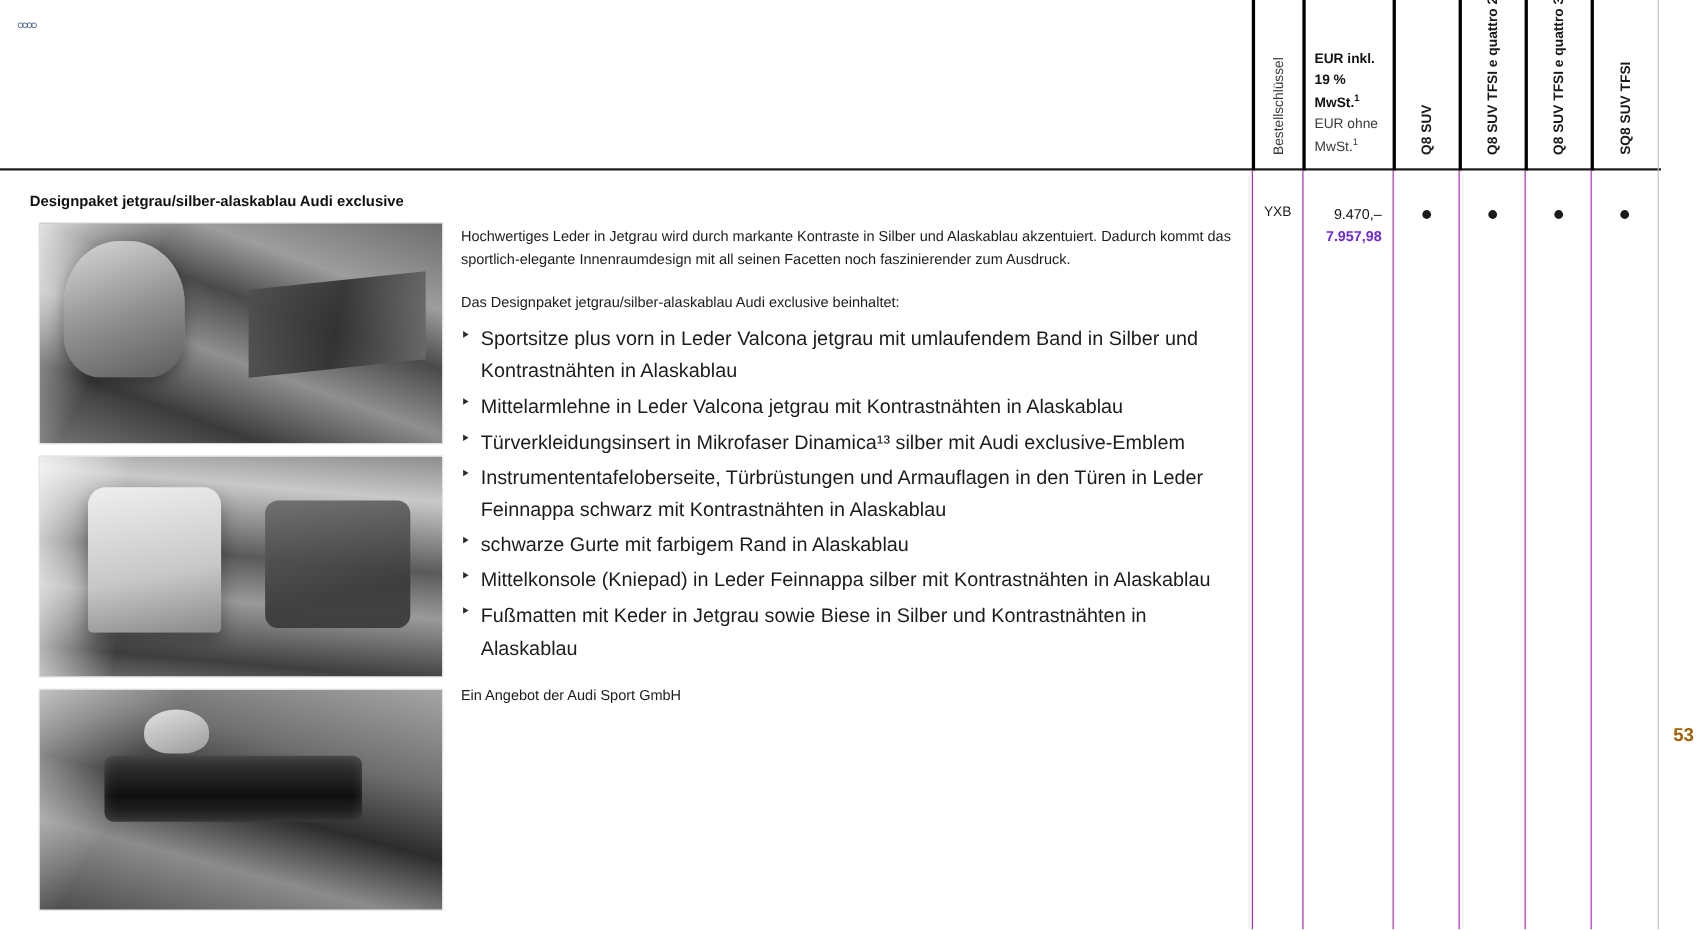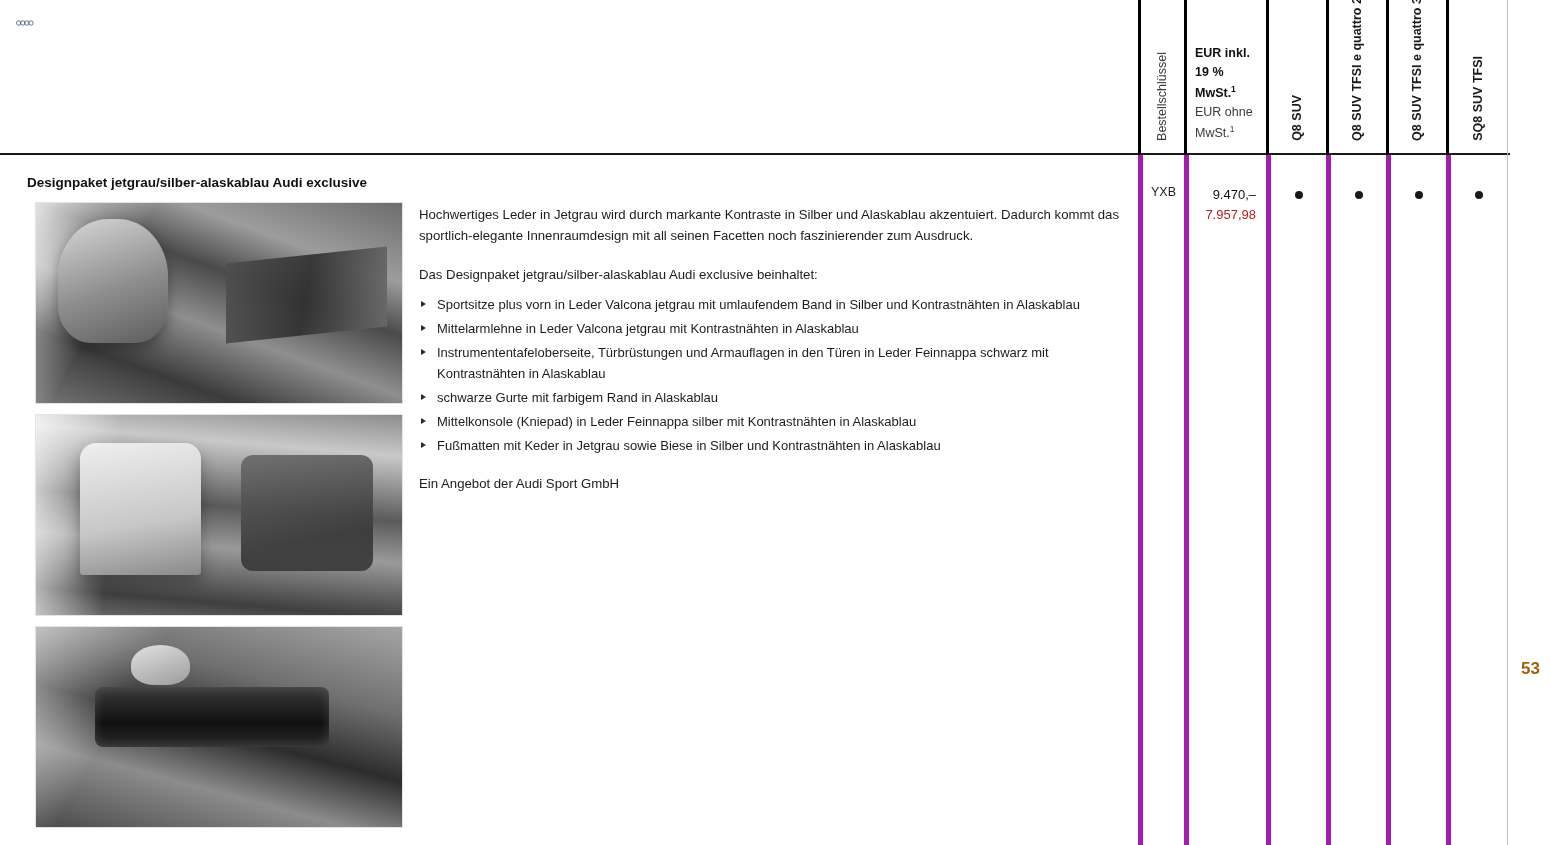--- a/index.html
+++ b/index.html
@@ -223,21 +223,21 @@
   }
   p.para.tight { margin-bottom: 9px; }
 
   ul.bullets {
     list-style: none;
     margin: 0 0 17px 0;
     padding: 0;
   }
   ul.bullets li {
     position: relative;
-    font-size: 13px;
+    font-size: 18px;
     line-height: 1.62;
     color: #1c1c1c;
     padding-left: 18px;
     margin-bottom: 3px;
     max-width: 725px;
   }
   ul.bullets li::before {
     content: "";
     position: absolute;
     left: 2px;
@@ -248,21 +248,21 @@
   }
 
   .cells {
     position: absolute;
     left: 1138px;
     top: 0;
     height: 690px;
     display: flex;
   }
   .cell {
-    border-left: 5px solid #a21caf;
+    border-left: 1px solid #a21caf;
     box-sizing: border-box;
     height: 690px;
     position: relative;
   }
   .cell.w-key   { width: 46px; }
   .cell.w-price { width: 82px; }
   .cell.w-model { width: 60px; }
   .cell.w-last  { width: 62px; border-right: 1px solid #bfbfbf; }
 
   .key-text {
@@ -275,21 +275,21 @@
   }
   .price-block {
     position: absolute;
     top: 30px;
     left: 6px; right: 10px;
     text-align: right;
     font-size: 13px;
     line-height: 1.55;
   }
   .price-block .gross { font-weight: 400; color: #111; }
-  .price-block .net   { font-weight: 400; color: #b91c1c; }
+  .price-block .net   { font-weight: 700; color: #6d28d9; }
 
   .dot {
     position: absolute;
     top: 36px;
     left: 50%;
     transform: translateX(-50%);
     width: 8px;
     height: 8px;
     border-radius: 50%;
     background: #1a1a1a;
@@ -382,20 +382,21 @@
 
         <div class="text-col">
 
           <p class="para">Hochwertiges Leder in Jetgrau wird durch markante Kontraste in Silber und Alaskablau akzentuiert. Dadurch kommt das sportlich-elegante Innenraumdesign mit all seinen Facetten noch faszinierender zum Ausdruck.</p>
 
           <p class="para tight">Das Designpaket jetgrau/silber-alaskablau Audi exclusive beinhaltet:</p>
 
           <ul class="bullets">
             <li>Sportsitze plus vorn in Leder Valcona jetgrau mit umlaufendem Band in Silber und Kontrastnähten in Alaskablau</li>
             <li>Mittelarmlehne in Leder Valcona jetgrau mit Kontrastnähten in Alaskablau</li>
+            <li>Türverkleidungsinsert in Mikrofaser Dinamica¹³ silber mit Audi exclusive-Emblem</li>
             <li>Instrumententafeloberseite, Türbrüstungen und Armauflagen in den Türen in Leder Feinnappa schwarz mit Kontrastnähten in Alaskablau</li>
             <li>schwarze Gurte mit farbigem Rand in Alaskablau</li>
             <li>Mittelkonsole (Kniepad) in Leder Feinnappa silber mit Kontrastnähten in Alaskablau</li>
             <li>Fußmatten mit Keder in Jetgrau sowie Biese in Silber und Kontrastnähten in Alaskablau</li>
           </ul>
 
           <p class="para">Ein Angebot der Audi Sport GmbH</p>
 
 
         </div>

